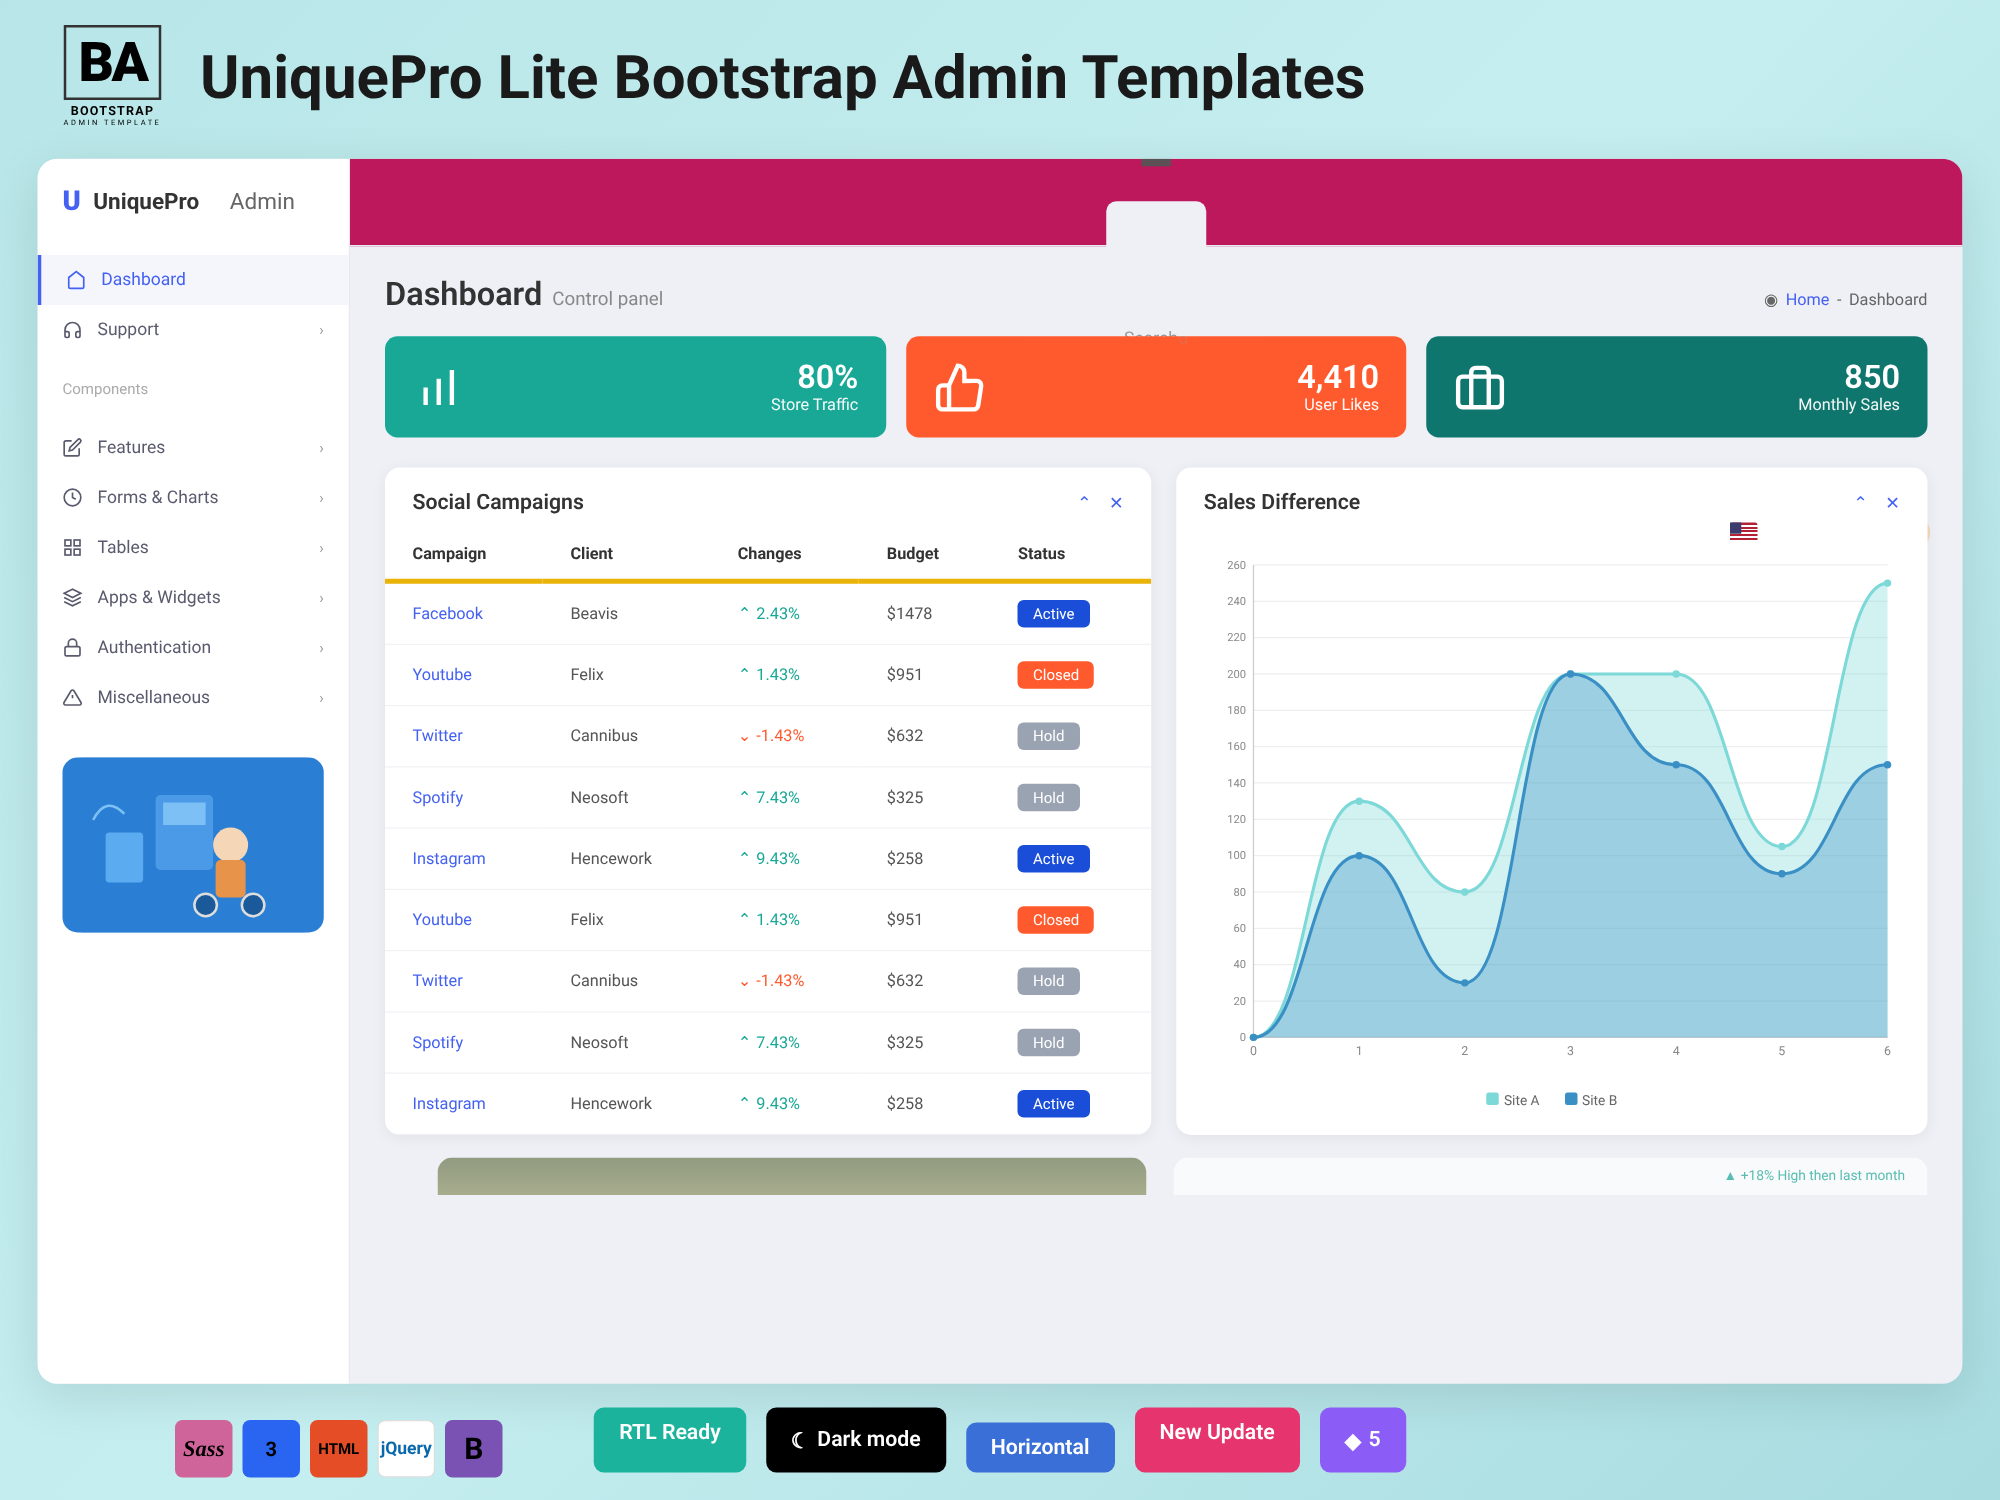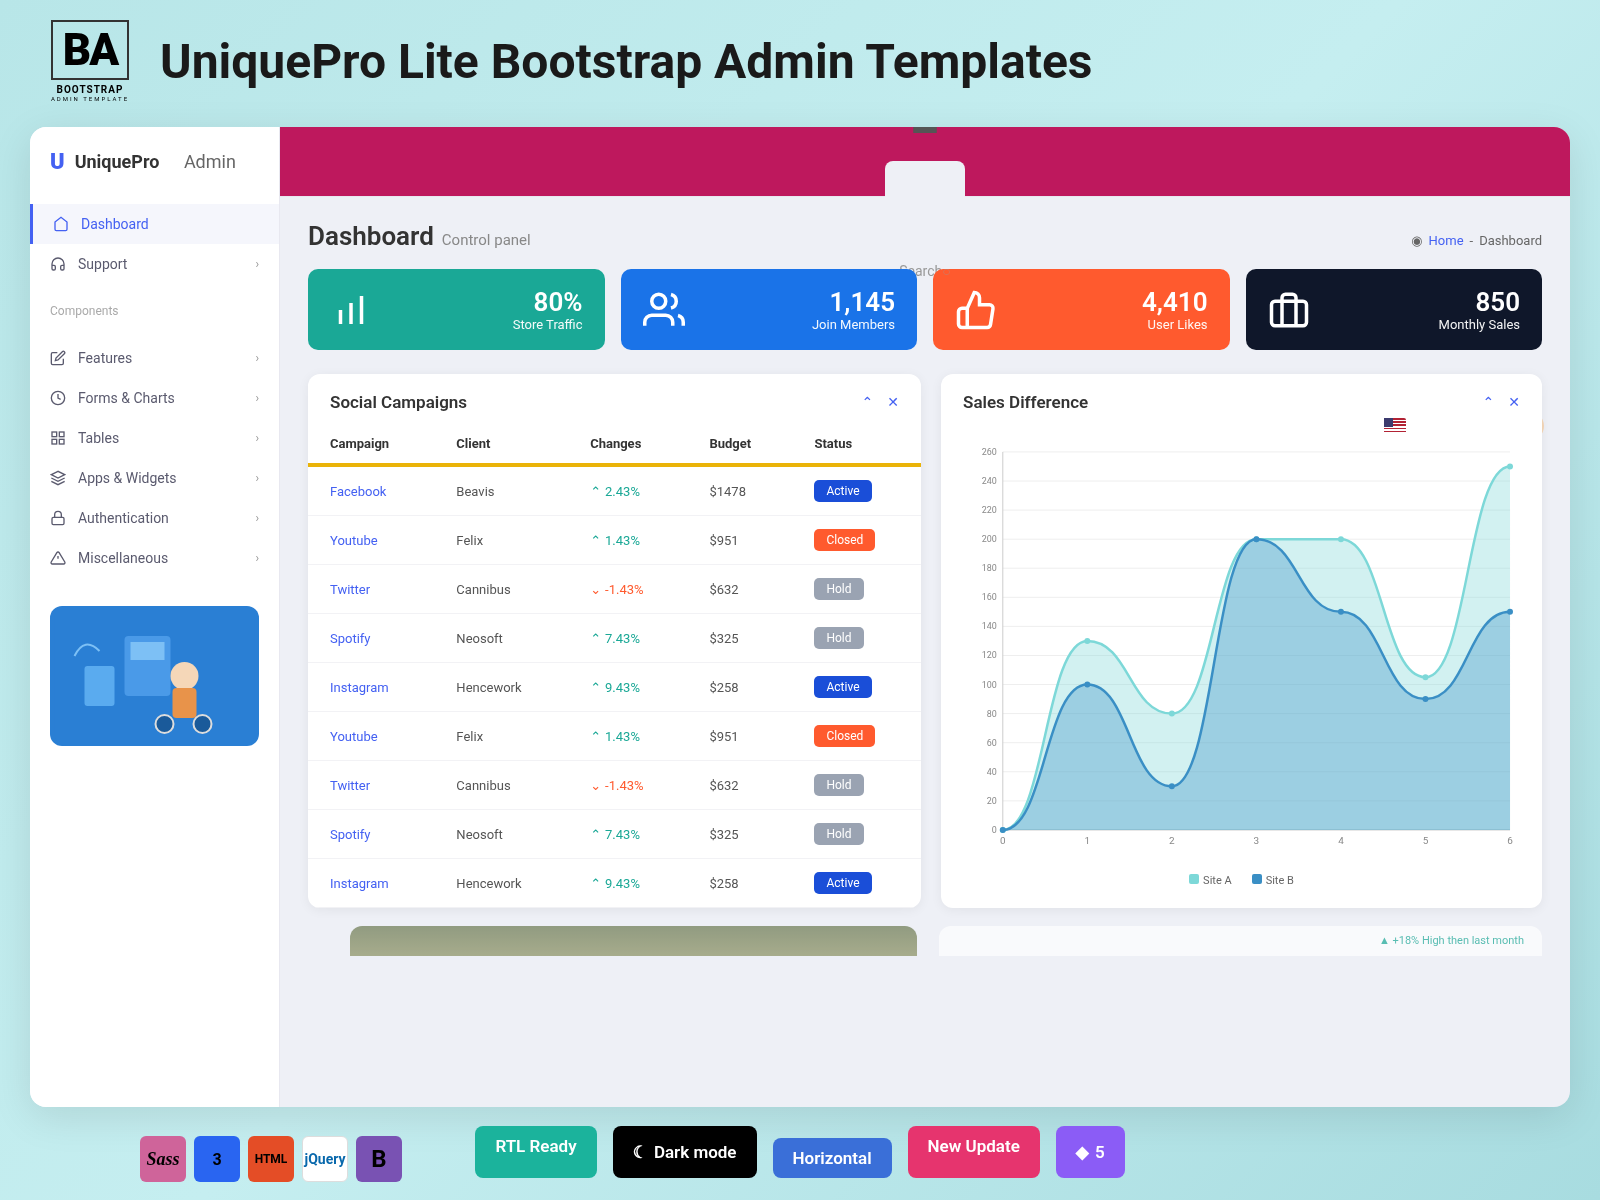--- a/index.html
+++ b/index.html
@@ -44,21 +44,21 @@
 .page-head h1 { font-size: 26px; font-weight: 600; color: #333; }
 .page-head .sub { font-size: 15px; color: #888; margin-left: 8px; }
 .crumbs { margin-left: auto; font-size: 13px; color: #666; display: flex; align-items: center; gap: 6px; }
 .crumbs .home { color: #4461f2; }
 
 .stats { display: flex; gap: 16px; margin-bottom: 24px; }
 .stat { flex: 1; border-radius: 10px; padding: 18px 22px; color: #fff; display: flex; align-items: center; }
 .stat.teal { background: #1aa896; }
 .stat.blue { background: #1a73e8; }
 .stat.orange { background: #ff5a2e; }
-.stat.grey { background: #0f172a; }
+.stat.grey { background: #0f766e; }
 .stat-icon { width: 42px; height: 42px; }
 .stat-text { margin-left: auto; text-align: right; }
 .stat-value { font-size: 26px; font-weight: 600; }
 .stat-label { font-size: 13px; opacity: .95; }
 
 .cards { display: flex; gap: 20px; }
 .card { background: #fff; border-radius: 12px; box-shadow: 0 2px 12px rgba(0,0,0,.06); flex: 1; overflow: hidden; }
 .card-head { display: flex; align-items: center; padding: 18px 22px 12px; }
 .card-title { font-size: 17px; font-weight: 600; color: #333; }
 .card-actions { margin-left: auto; display: flex; gap: 14px; color: #4461f2; }
@@ -282,30 +282,20 @@
       <div class="stats" id="stats">
           <div class="stat teal">
             <div class="stat-icon"><svg viewBox="0 0 24 24" width="42" height="42" fill="none" stroke="#fff" stroke-width="2">
                 <line x1="6" y1="20" x2="6" y2="12"></line>
                 <line x1="12" y1="20" x2="12" y2="8"></line>
                 <line x1="18" y1="20" x2="18" y2="4"></line>
               </svg></div>
             <div class="stat-text">
               <div class="stat-value">80%</div>
               <div class="stat-label">Store Traffic</div>
-            </div>
-          </div>
-          <div class="stat blue">
-            <div class="stat-icon"><svg viewBox="0 0 24 24" width="42" height="42" fill="none" stroke="#fff" stroke-width="2">
-                <path d="M17 21v-2a4 4 0 00-4-4H5a4 4 0 00-4 4v2M23 21v-2a4 4 0 00-3-3.87M16 3.13a4 4 0 010 7.75"></path>
-                <circle cx="9" cy="7" r="4"></circle>
-              </svg></div>
-            <div class="stat-text">
-              <div class="stat-value">1,145</div>
-              <div class="stat-label">Join Members</div>
             </div>
           </div>
           <div class="stat orange">
             <div class="stat-icon"><svg viewBox="0 0 24 24" width="42" height="42" fill="none" stroke="#fff" stroke-width="2">
                 <path d="M14 9V5a3 3 0 00-3-3l-4 9v11h11.3a2 2 0 002-1.7l1.4-9a2 2 0 00-2-2.3zM7 22H4a2 2 0 01-2-2v-7a2 2 0 012-2h3"></path>
               </svg></div>
             <div class="stat-text">
               <div class="stat-value">4,410</div>
               <div class="stat-label">User Likes</div>
             </div>

